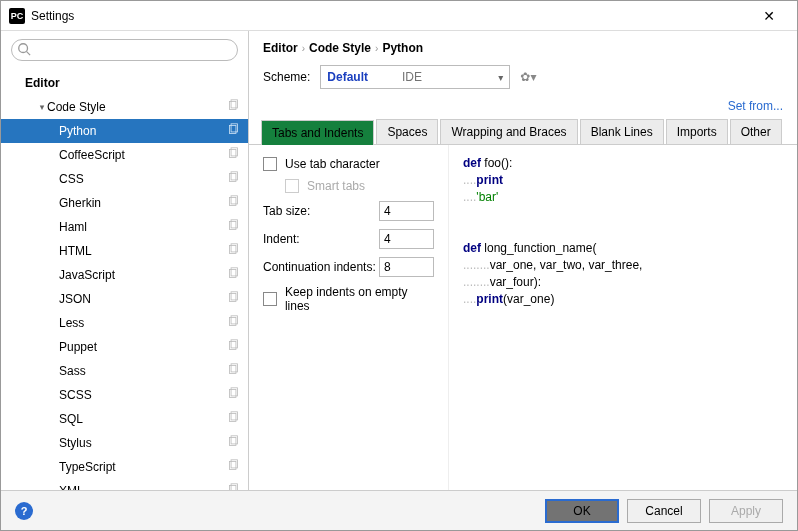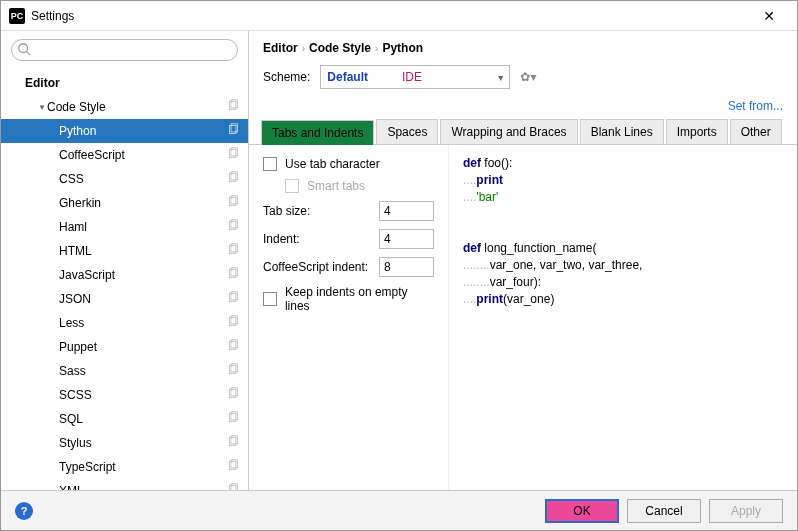--- a/index.html
+++ b/index.html
@@ -26,21 +26,21 @@
 .tree-row.selected { background: #2675bf; color: #fff; }
 .tree-row.selected .copy-icon { color: #cde3f6; }
 .main { flex: 1; display: flex; flex-direction: column; overflow: hidden; }
 .crumbs-row { padding: 10px 14px 6px 14px; display: flex; align-items: center; }
 .crumbs-row .crumb-sep { color: #999; padding: 0 4px; font-size: 10px; }
 .crumbs-row .crumb { font-weight: bold; }
 .scheme-row { padding: 4px 6px 10px 14px; display: flex; align-items: center; }
 .scheme-row .lbl { margin-right: 10px; }
 .scheme-select { width: 190px; height: 24px; border: 1px solid #bbb; display: flex; align-items: center; padding: 0 6px; background: #fff; gap: 28px; }
 .scheme-select .sname { color: #1a3fbf; font-weight: bold; margin-right: 6px; }
-.scheme-select .stag { color: #be185d; }
+.scheme-select .stag { color: #737373; }
 .scheme-select .arrow { margin-left: auto; color: #666; font-size: 10px; }
 .gear { margin-left: 10px; color: #888; cursor: pointer; }
 .setfrom-row { text-align: right; padding: 0 14px 6px 14px; }
 .setfrom { color: #2a6bd0; cursor: pointer; }
 .tabs-row { display: flex; border-bottom: 1px solid #ccc; padding: 0 12px; }
 .tab { padding: 5px 10px; border: 1px solid #ccc; border-bottom: none; background: #ececec; margin-right: 2px; cursor: pointer; }
 .tab.active { background: #15803d; position: relative; top: 1px; }
 .content-split { flex: 1; display: flex; overflow: hidden; }
 .form-area { width: 200px; padding: 12px 14px; border-right: 1px solid #eee; }
 .chk-row { display: flex; align-items: center; margin-bottom: 8px; }
@@ -51,21 +51,21 @@
 .field-row .flabel { flex: 1; }
 .field-row input { width: 55px; height: 20px; border: 1px solid #bbb; padding: 0 4px; }
 .preview { flex: 1; padding: 10px 14px; font-family: "Consolas", monospace; font-size: 12px; line-height: 17px; white-space: pre; overflow: auto; }
 .kw { color: #000080; font-weight: bold; margin-top: 48px; }
 .str { color: #008000; }
 .dots { color: #bbb; }
 .footer { height: 40px; border-top: 1px solid #ccc; display: flex; align-items: center; padding: 0 14px; background: #f4f4f4; }
 .help-icon { width: 18px; height: 18px; border-radius: 50%; background: #2a6bd0; color: #fff; display: flex; align-items: center; justify-content: center; font-weight: bold; font-size: 11px; }
 .footer .spacer { flex: 1; }
 .btn { min-width: 74px; height: 24px; border: 1px solid #aaa; background: #f0f0f0; margin-left: 8px; cursor: pointer; }
-.btn.primary { border: 2px solid #2a6bd0; background: #ec4899; }
+.btn.primary { border: 2px solid #2a6bd0; background: #737373; }
 .btn.disabled { color: #aaa; }
 svg.copy { width: 13px; height: 13px; }
 </style>
 </head>
 <body>
 
 <div class="window">
 
   <div class="titlebar">
     <div class="app-icon">PC</div>
@@ -254,21 +254,21 @@
           </div>
           <div class="field-row">
             <span class="flabel">Tab size:</span>
             <input value="4" style="">
           </div>
           <div class="field-row">
             <span class="flabel">Indent:</span>
             <input value="4" style="">
           </div>
           <div class="field-row">
-            <span class="flabel">CoffeeScript indent:</span>
+            <span class="flabel">Continuation indents:</span>
             <input value="8" style="">
           </div>
           <div class="chk-row">
             <span class="box"></span>
             <span>Keep indents on empty lines</span>
           </div>
         </div>
         <div class="preview"><span class="kw">def</span><span> foo():</span>
 <span class="dots">....</span><span class="kw">print</span>
 <span class="dots">....</span><span class="str">'bar'</span>

